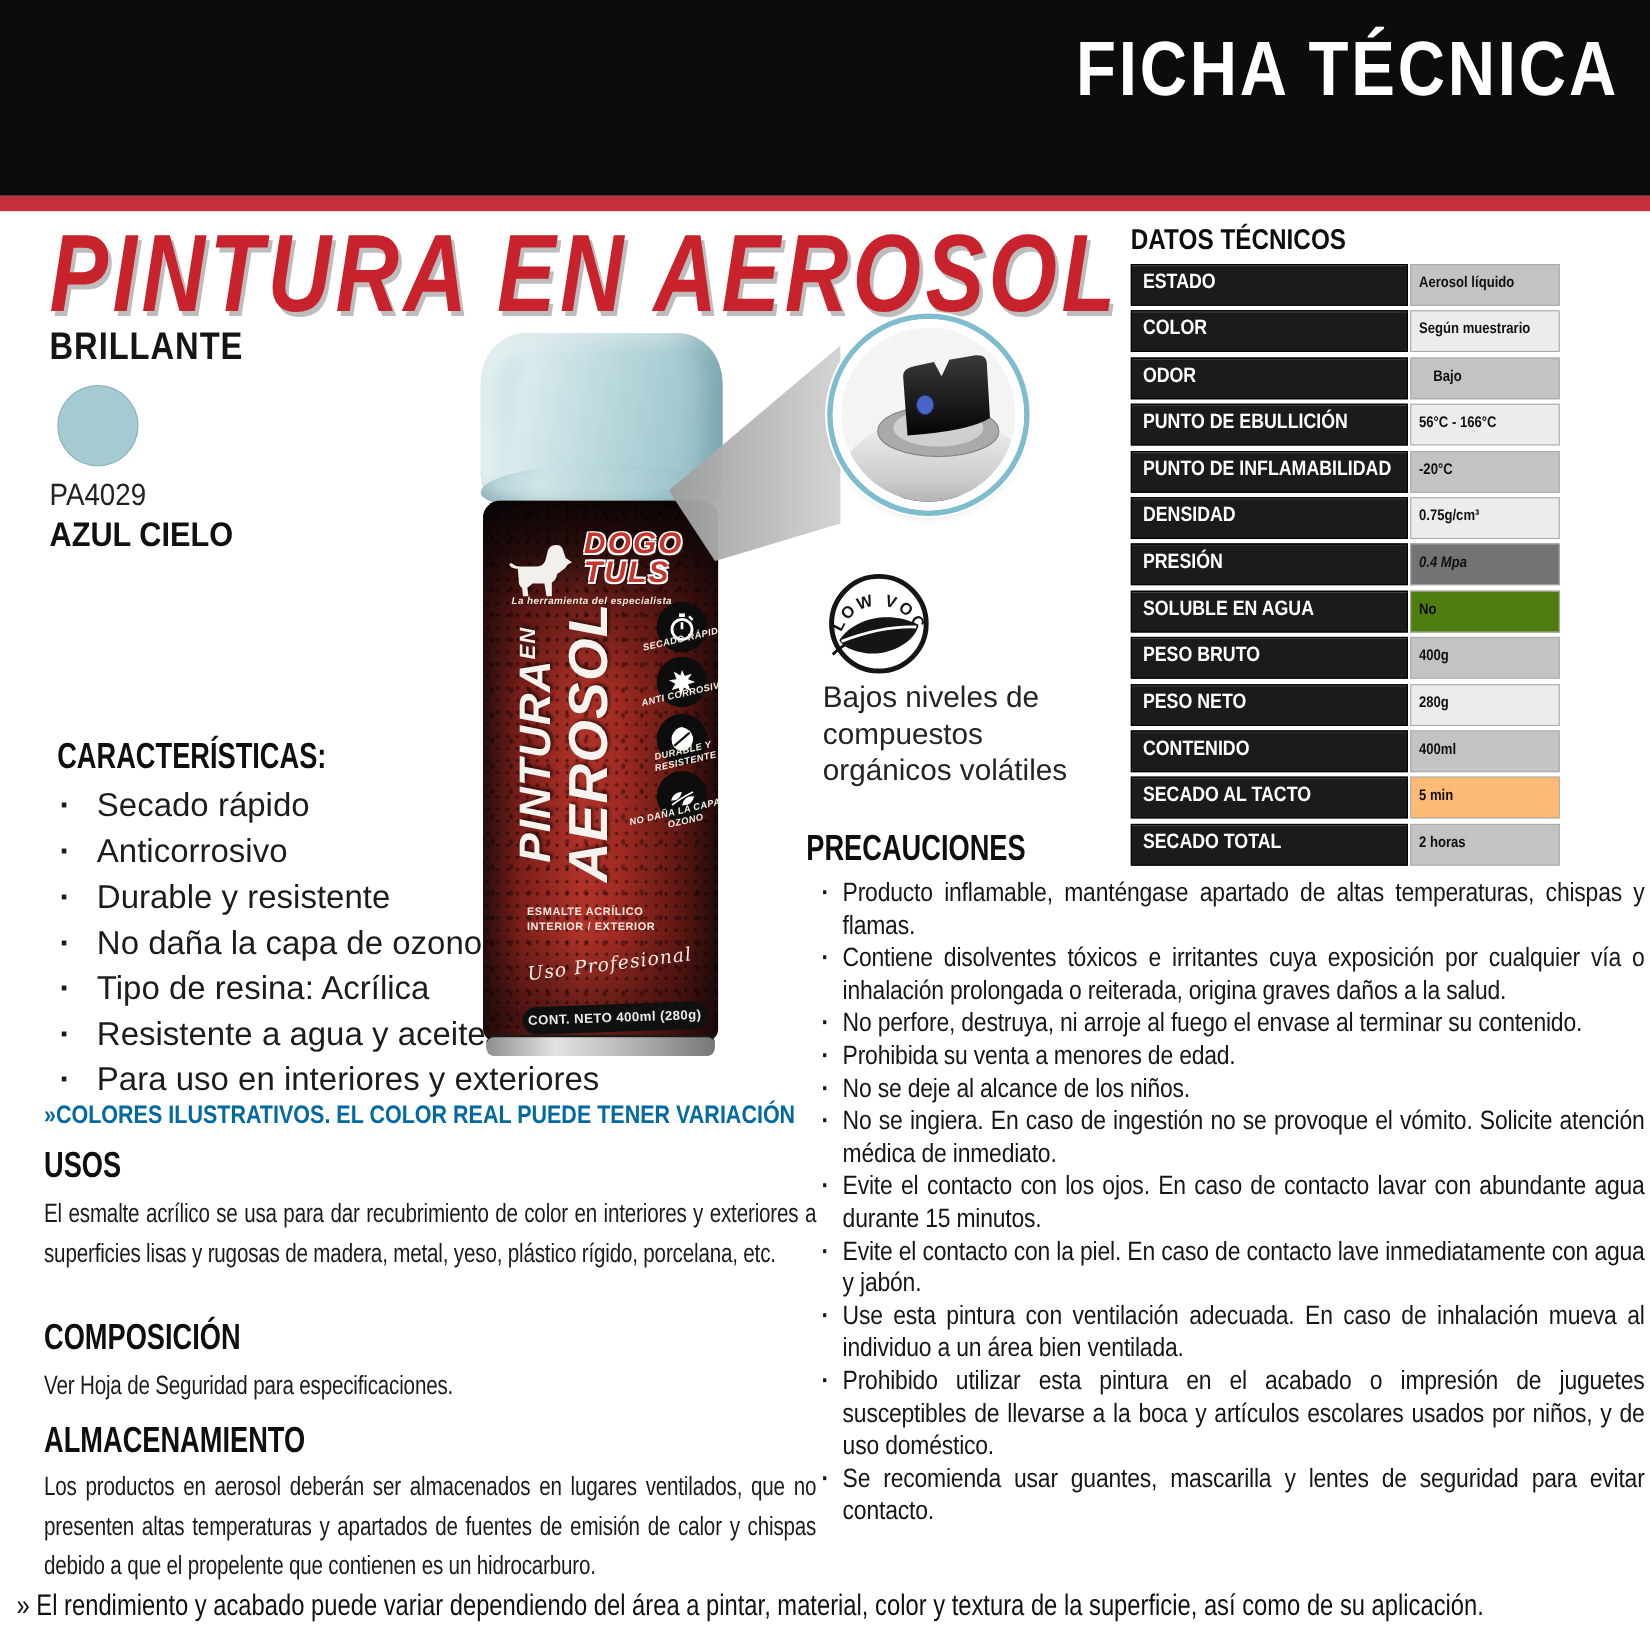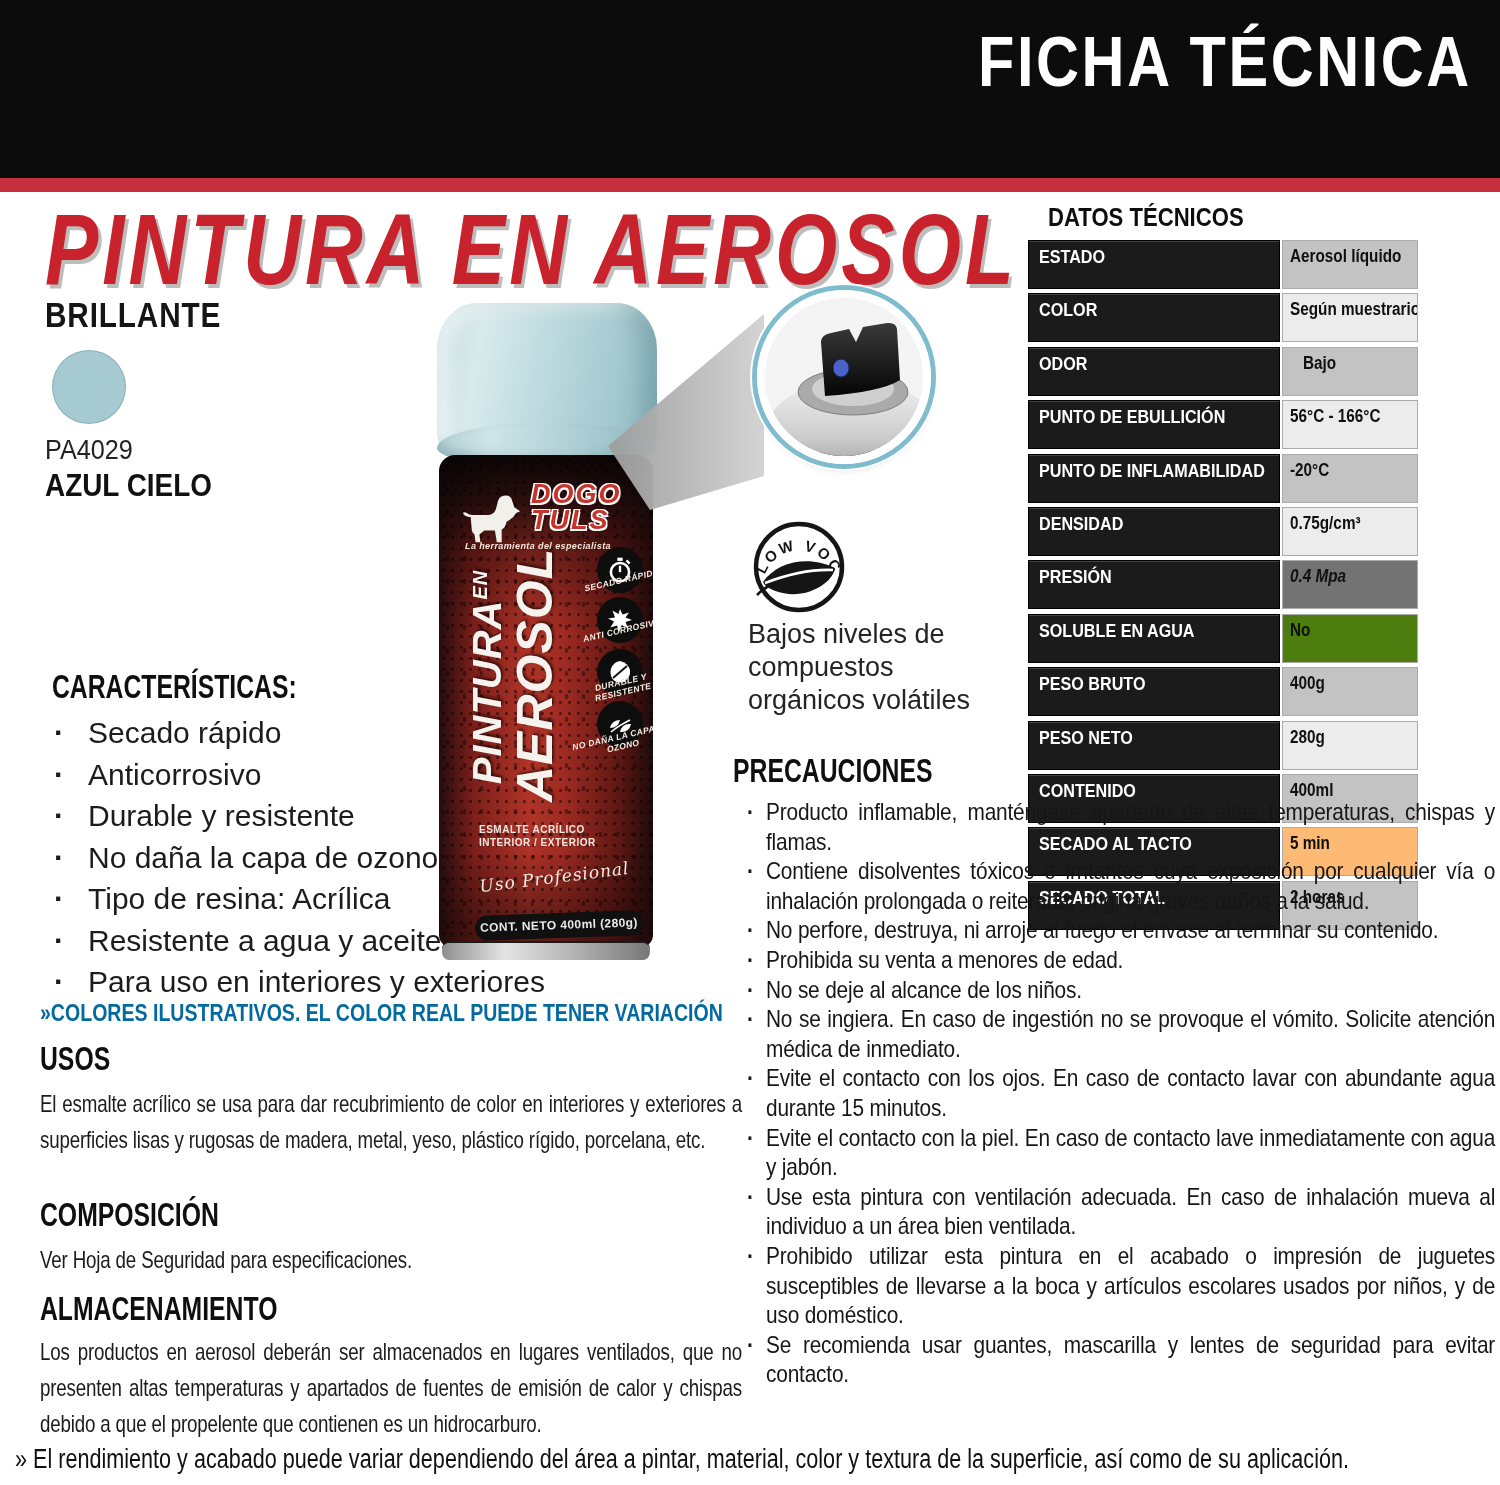--- a/index.html
+++ b/index.html
@@ -22,26 +22,26 @@
            text-shadow:4px 4px 0 #bdbdbd; }
 
   
   .brillante { position:absolute; left:45px; top:295px; font-size:35px; font-weight:bold; letter-spacing:1px; color:#151515; }
   .swatch { position:absolute; left:52px; top:350px; width:74px; height:74px; border-radius:50%;
             border:1px solid rgba(90,130,140,.35); }
   .pcode { position:absolute; left:45px; top:434px; font-size:28px; color:#222; }
   .pcolor { position:absolute; left:45px; top:468px; font-size:31px; font-weight:bold; color:#111; }
 
   
-  .dt-head { position:absolute; left:1028px; top:202px; font-size:26px; font-weight:bold; color:#0e0e0e;margin-left:20px; }
+  .dt-head { position:absolute; left:1028px; top:202px; font-size:26px; font-weight:bold; color:#0e0e0e; }
   .dt-table { position:absolute; left:1028px; top:240px; width:390px; }
-  .dt-row { display:grid; grid-template-columns:252px 136px; column-gap:2px; height:49px; margin-bottom:4.4px; }
+  .dt-row { display:grid; grid-template-columns:252px 136px; column-gap:2px; height:38px; margin-bottom:4.4px; }
   .dt-label { background:#1b1b1b; border:1px solid #000; box-shadow:inset 0 1px 0 rgba(255,255,255,.18);
               color:#fff; font-size:19px; font-weight:bold; line-height:31px; padding-left:10px; overflow:hidden; }
-  .dt-value { border:1px solid #ababab; color:#101010; font-size:18px; font-weight:bold;
+  .dt-value { border:1px solid #ababab; color:#101010; font-size:14px; font-weight:bold;
               line-height:31px; padding-left:7px; overflow:hidden; }
 
   
   .can { position:absolute; left:425px; top:295px; width:240px; height:670px; z-index:3; }
   .cap { position:absolute; left:12px; top:8px; width:220px; height:158px;
          border-radius:40px 40px 26px 26px / 46px 46px 30px 30px;
          background:linear-gradient(100deg,#bdd9dd 0%,#d9eaec 20%,#c0dce0 45%,#a8ccd2 72%,#93bcc4 100%);
          box-shadow:inset -16px -8px 22px rgba(60,105,115,.30), inset 14px 6px 16px rgba(255,255,255,.55); }
   .cap-skirt { position:absolute; left:12px; top:128px; width:220px; height:44px;
          border-radius:50%/60% 60% 45% 45%;

